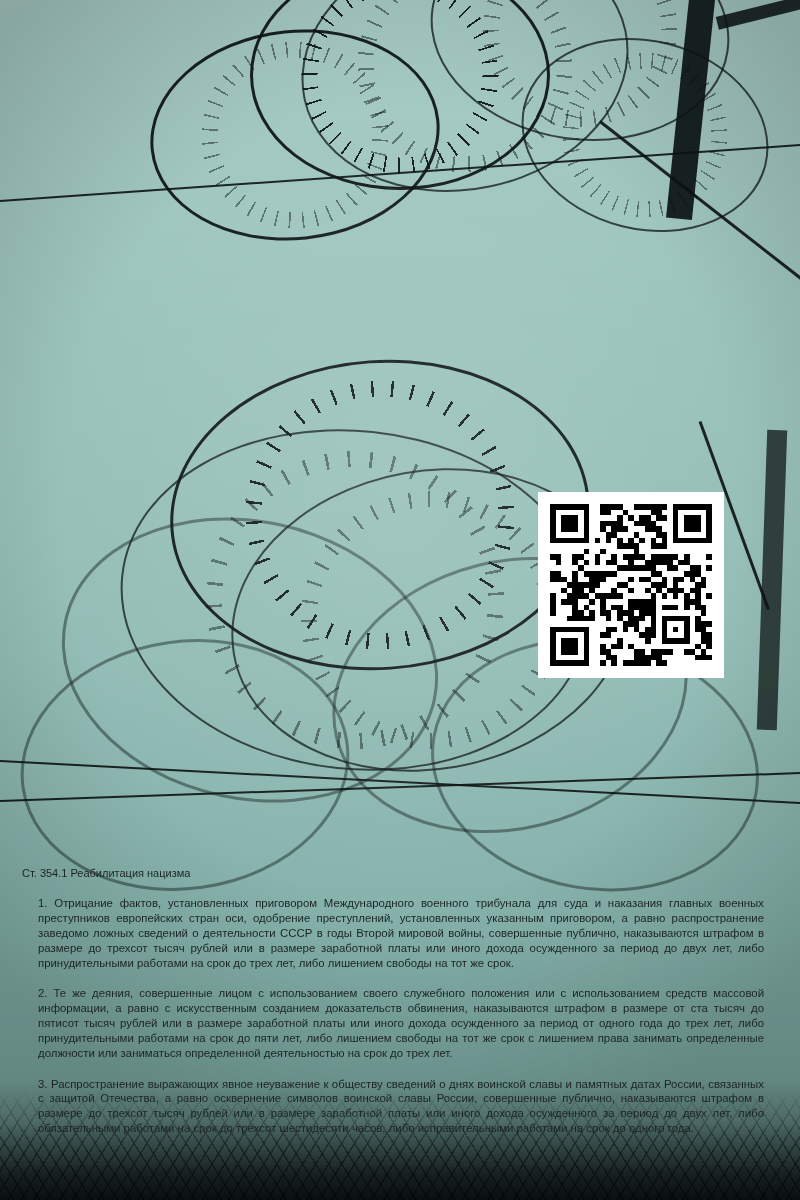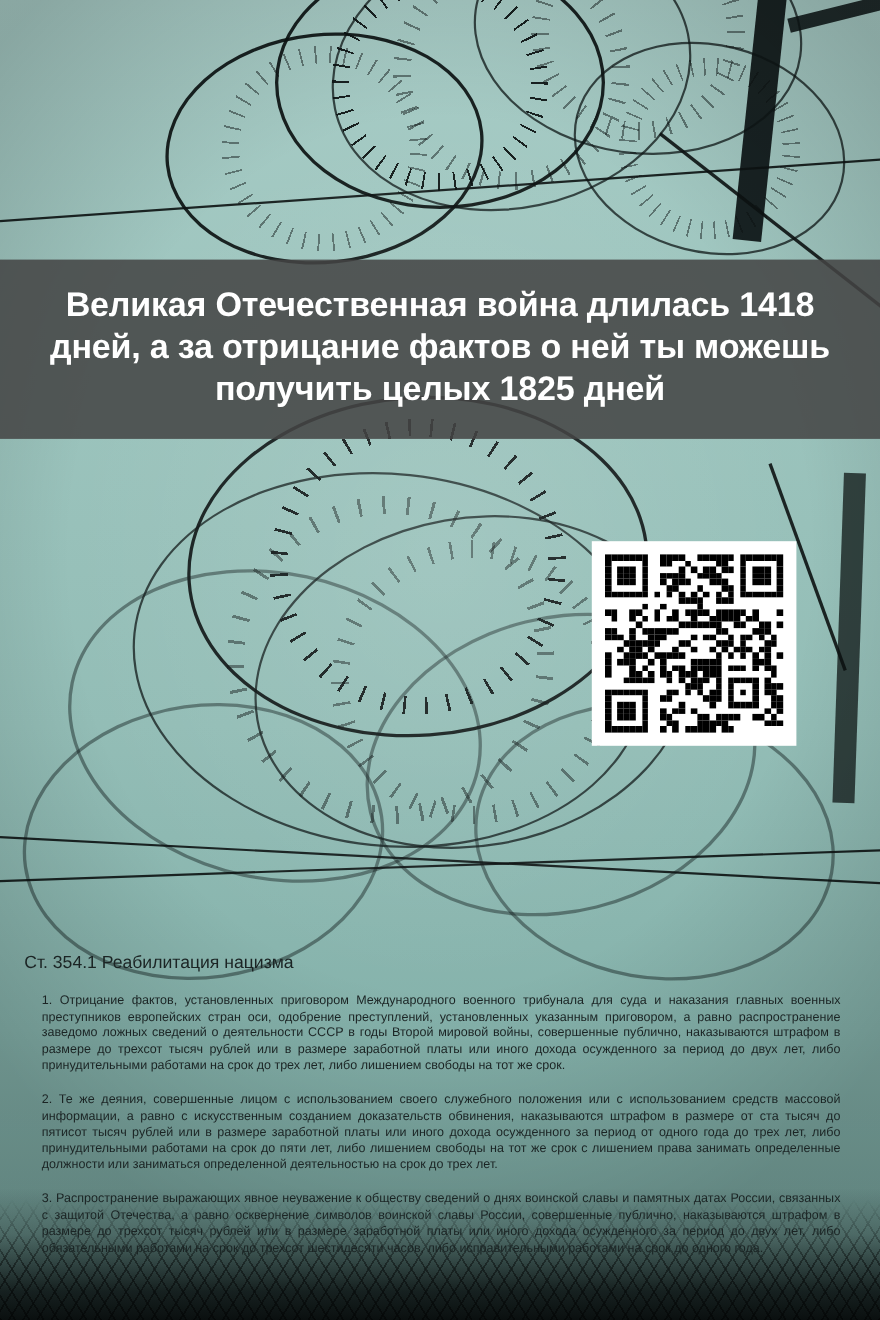--- a/index.html
+++ b/index.html
@@ -167,21 +167,21 @@
     left: 22px;
     top: 866px;
     width: 758px;
     color: #1b2424;
     font-size: 11.4px;
     line-height: 1.30;
     text-align: justify;
   }
   .legal .title {
     margin: 0 0 1px 0;
-    font-size: 16px;
+    font-size: 11px;
   }
   .legal p {
     margin: 16px;
   }
 </style>
 </head>
 <body>
 
 <div class="poster">
 
@@ -218,23 +218,20 @@
     <div class="wire" style="left:0px; top:760px; width:820px; height:2px; transform:rotate(3deg);"></div>
     <div class="wire" style="left:0px; top:800px; width:820px; height:2px; transform:rotate(-2deg);"></div>
     <div class="wire" style="left:600px; top:120px; width:260px; height:3px; transform:rotate(38deg);"></div>
     <div class="wire" style="left:700px; top:420px; width:200px; height:3px; transform:rotate(70deg);"></div>
   </div>
 
   <div class="photo-vignette"></div>
   <div class="ground"></div>
   <div class="ground-mesh"></div>
 
-  <div class="headline-band">
-    <h1 class="headline">Великая Отечественная война длилась 1418 дней, а за отрицание фактов о ней ты можешь получить целых 1825 дней</h1>
-  </div>
 
   <div class="qr-wrap">
     <div class="qr" id="qr">
         <i class="on"></i>
         <i class="on"></i>
         <i class="on"></i>
         <i class="on"></i>
         <i class="on"></i>
         <i class="on"></i>
         <i class="on"></i>

